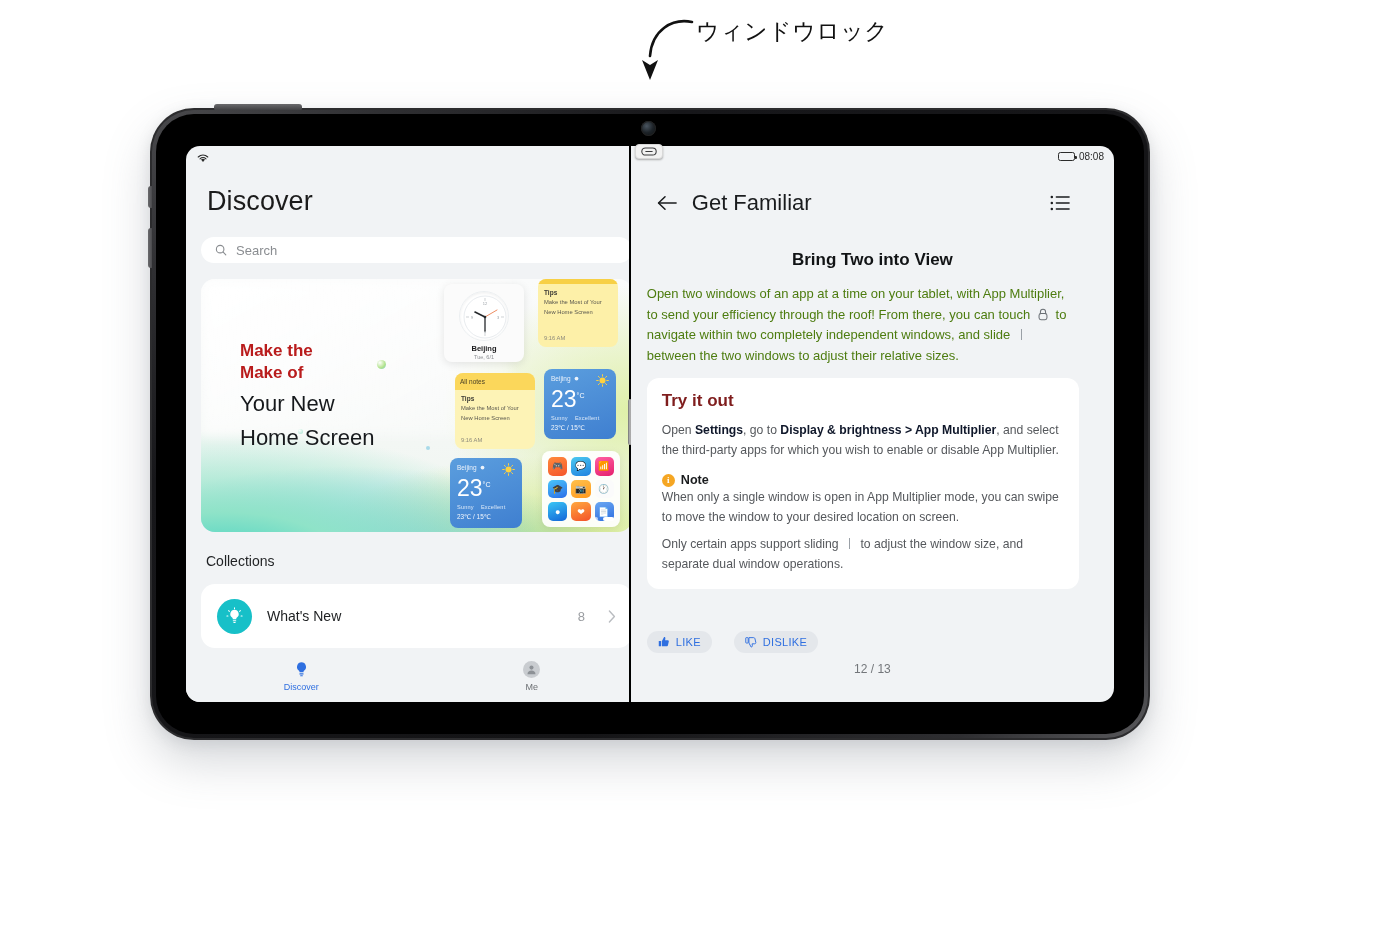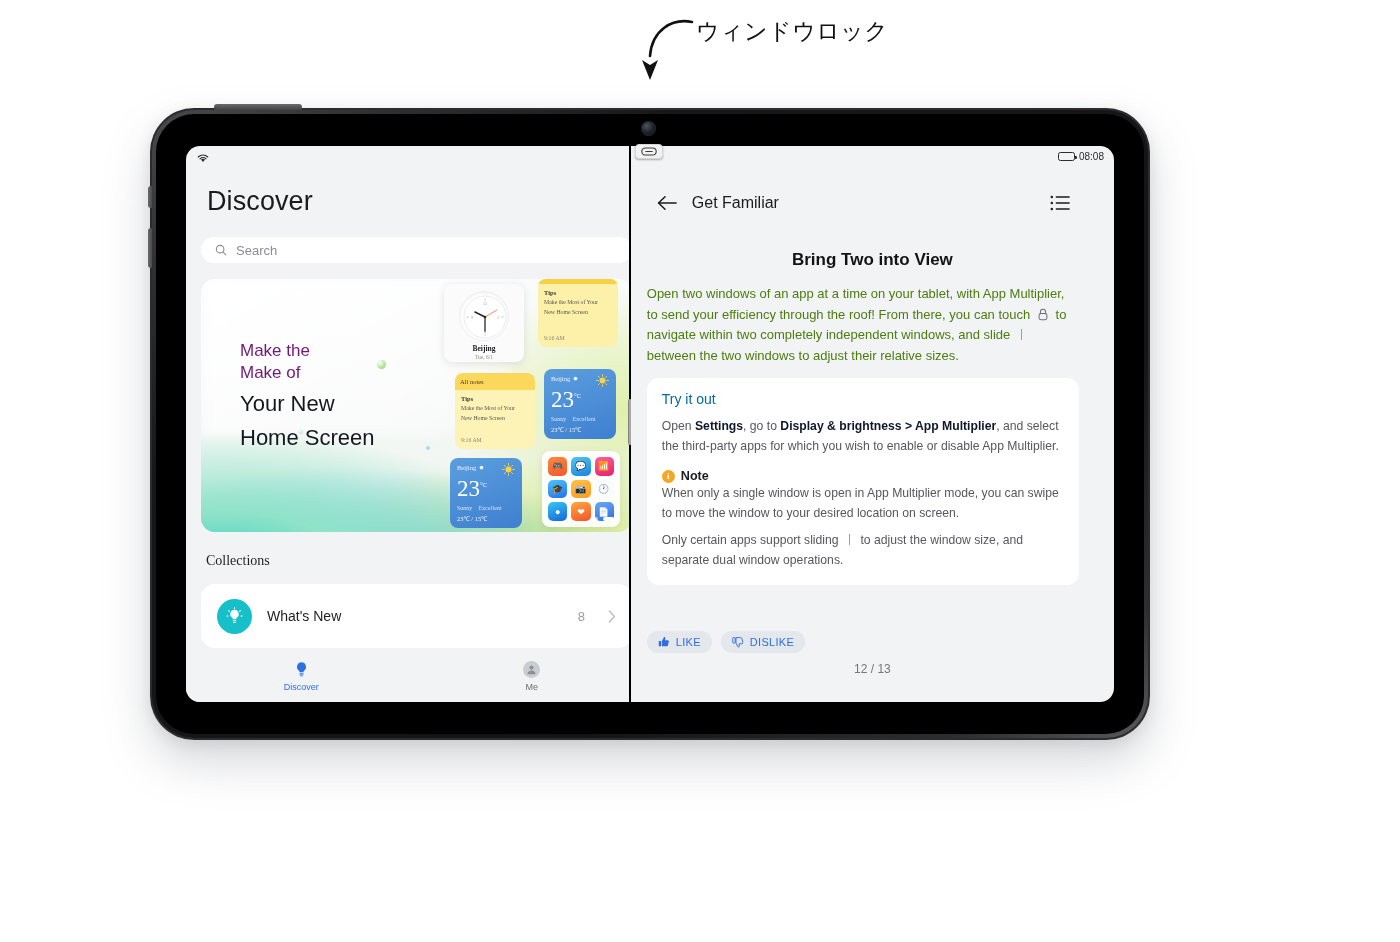--- a/index.html
+++ b/index.html
@@ -150,35 +150,35 @@
       radial-gradient(90% 70% at 78% 112%, #cfe96b 0%, rgba(214,236,140,0) 60%),
       radial-gradient(80% 90% at 100% 52%, #dff0a8 0%, rgba(230,244,190,0) 55%),
       linear-gradient(180deg,#fafbfb 0%, #f6f8f7 45%, #eef5ef 100%);
   }
   .banner-sheen {
     position: absolute; left:0; top:0; width: 72%; height: 62%;
     background: linear-gradient(150deg, rgba(255,255,255,.95), rgba(255,255,255,.3));
     filter: blur(6px);
   }
   .banner-text { position: absolute; left: 39px; top: 61px; }
-  .banner-t1 { font-size: 17px; line-height: 22px; color:#701a75; font-weight:400; }
+  .banner-t1 { font-size: 17px; line-height: 22px; color:#b91c1c; font-weight:700; }
   .banner-t2 { font-size: 22px; line-height: 28px; color:#16191c; font-weight:400; margin-top: 6px; }
   .bubble { position:absolute; border-radius:50%; }
   .bubble-a { left: 176px; top: 81px; width: 9px; height: 9px;
               background: radial-gradient(circle at 32% 30%, #fff, #a9e07f 60%, #6fc7dd); opacity:.9; }
   .bubble-b { left: 97px; top: 150px; width: 5px; height: 5px;
               background: radial-gradient(circle at 35% 30%, #fff, #95dfc8); opacity:.85; }
   .bubble-c { left: 225px; top: 167px; width: 4px; height: 4px;
               background: rgba(150,210,230,.8); }
   .banner-dots { position: absolute; right: 18px; bottom: 11px; display:flex; align-items:center; gap:5px; }
   .dot { width:4px; height:4px; border-radius:2px; background: rgba(255,255,255,.65); }
   .dot.active { width:11px; background:#fff; }
 
   
-  .widget { position: absolute; border-radius: 8px; overflow:hidden;font-family:Liberation Serif, serif; }
+  .widget { position: absolute; border-radius: 8px; overflow:hidden; }
   .w-clock {
     left: 243px; top: 5px; width: 80px; height: 78px;
     background: #fbfbfb; box-shadow: 0 2px 8px rgba(0,0,0,.10);
     display:flex; flex-direction:column; align-items:center; padding-top:7px;
   }
   .clock-face {
     width: 50px; height: 50px; border-radius: 50%;
     background: #fff; border: 1px solid #eceff1; position: relative;
     box-shadow: 0 1px 3px rgba(0,0,0,.07) inset;
   }
@@ -219,21 +219,21 @@
     background: rgba(255,255,255,.92);
     box-shadow: 0 2px 8px rgba(0,0,0,.08);
     display:grid; grid-template-columns: repeat(3, 1fr); gap: 4px;
     padding: 6px;
   }
   .app-ico { border-radius: 5px; display:flex; align-items:center; justify-content:center;
              font-size: 9px; color:#fff; }
 
   .collections-title {
     position: absolute; left: 20px; top: 407px;
-    font-size: 14px; color: #1f2123; font-family: Liberation Serif, serif;
+    font-size: 14px; color: #1f2123;
   }
   .collection-card {
     position: absolute; left: 15px; top: 438px;
     width: 431px; height: 64px;
     background: #fff; border-radius: 14px;
     display:flex; align-items:center; padding: 0 16px; gap: 15px;
   }
   .coll-icon {
     width: 35px; height: 35px; border-radius: 50%;
     background: #17c0c8; display:flex; align-items:center; justify-content:center;
@@ -255,21 +255,21 @@
     width: 17px; height: 17px; border-radius:50%; background:#c9ccd0;
     display:flex; align-items:center; justify-content:center;
   }
 
   
   .gf-header {
     position: absolute; left: 0; top: 40px; width: 465px; height: 34px;
     display:flex; align-items:center; padding: 0 26px;
   }
   .gf-back { margin-right: 14px; cursor: pointer; }
-  .gf-title { font-size: 16px; color: #1a1c1e; flex:1; }
+  .gf-title { font-size: 22px; color: #1a1c1e; flex:1; }
   .gf-list-icon { width: 20px; height: 16px; }
 
   .gf-h1 {
     position: absolute; top: 104px; width: 100%;
     text-align: center; font-size: 17px; font-weight: 700; color: #111315;
   }
   .gf-body {
     position: absolute; left: 16px; top: 138px; width: 432px;
     font-size: 13px; line-height: 20.6px; color: #4d7c0f;
   }
@@ -277,37 +277,37 @@
   .slider-glyph {
     display:inline-block; width: 1px; height: 11px; background:#9aa0a6;
     vertical-align:-1px; margin: 0 7px;
   }
 
   .tryout-card {
     position: absolute; left: 16px; top: 232px; width: 432px;
     background: #fff; border-radius: 12px;
     padding: 13px 15px 15px 15px;
   }
-  .tryout-title { font-size: 14px; font-weight: 400; color:#0369a1; }
+  .tryout-title { font-size: 17px; font-weight: 700; color:#7f1d1d; }
   .tryout-p {
     font-size: 12.2px; line-height: 20px; color: #55585c; margin-top: 9px;
   }
   .tryout-p b { color: #0f172a; font-weight: 700; }
   .note-row { display:flex; align-items:center; gap:6px; margin-top: 13px; }
   .note-badge {
     width: 13px; height: 13px; border-radius: 50%; background:#f5a623;
     color:#fff; font-size: 9px; font-weight: 700;
     display:flex; align-items:center; justify-content:center;
     font-family: "Liberation Serif", serif;
   }
   .note-label { font-size: 12.6px; font-weight: 700; color: #1a1c1e; }
   .note-p { font-size: 12.2px; line-height: 20px; color: #55585c; margin-top: 7px; }
 
   .feedback-row {
-    position: absolute; left: 16px; top: 485px; display:flex; gap: 9px; justify-content: center;
+    position: absolute; left: 16px; top: 485px; display:flex; gap: 22px; justify-content: center;
   }
   .fb-btn {
     height: 22px; padding: 0 11px; border-radius: 11px;
     background: #e4e7eb; color: #2f6fe0;
     display:flex; align-items:center; gap: 6px;
     font-size: 11px; letter-spacing:.3px; cursor: pointer;
   }
   .page-counter {
     position: absolute; top: 516px; width: 100%;
     text-align:center; font-size: 12px; color: #73767a;

